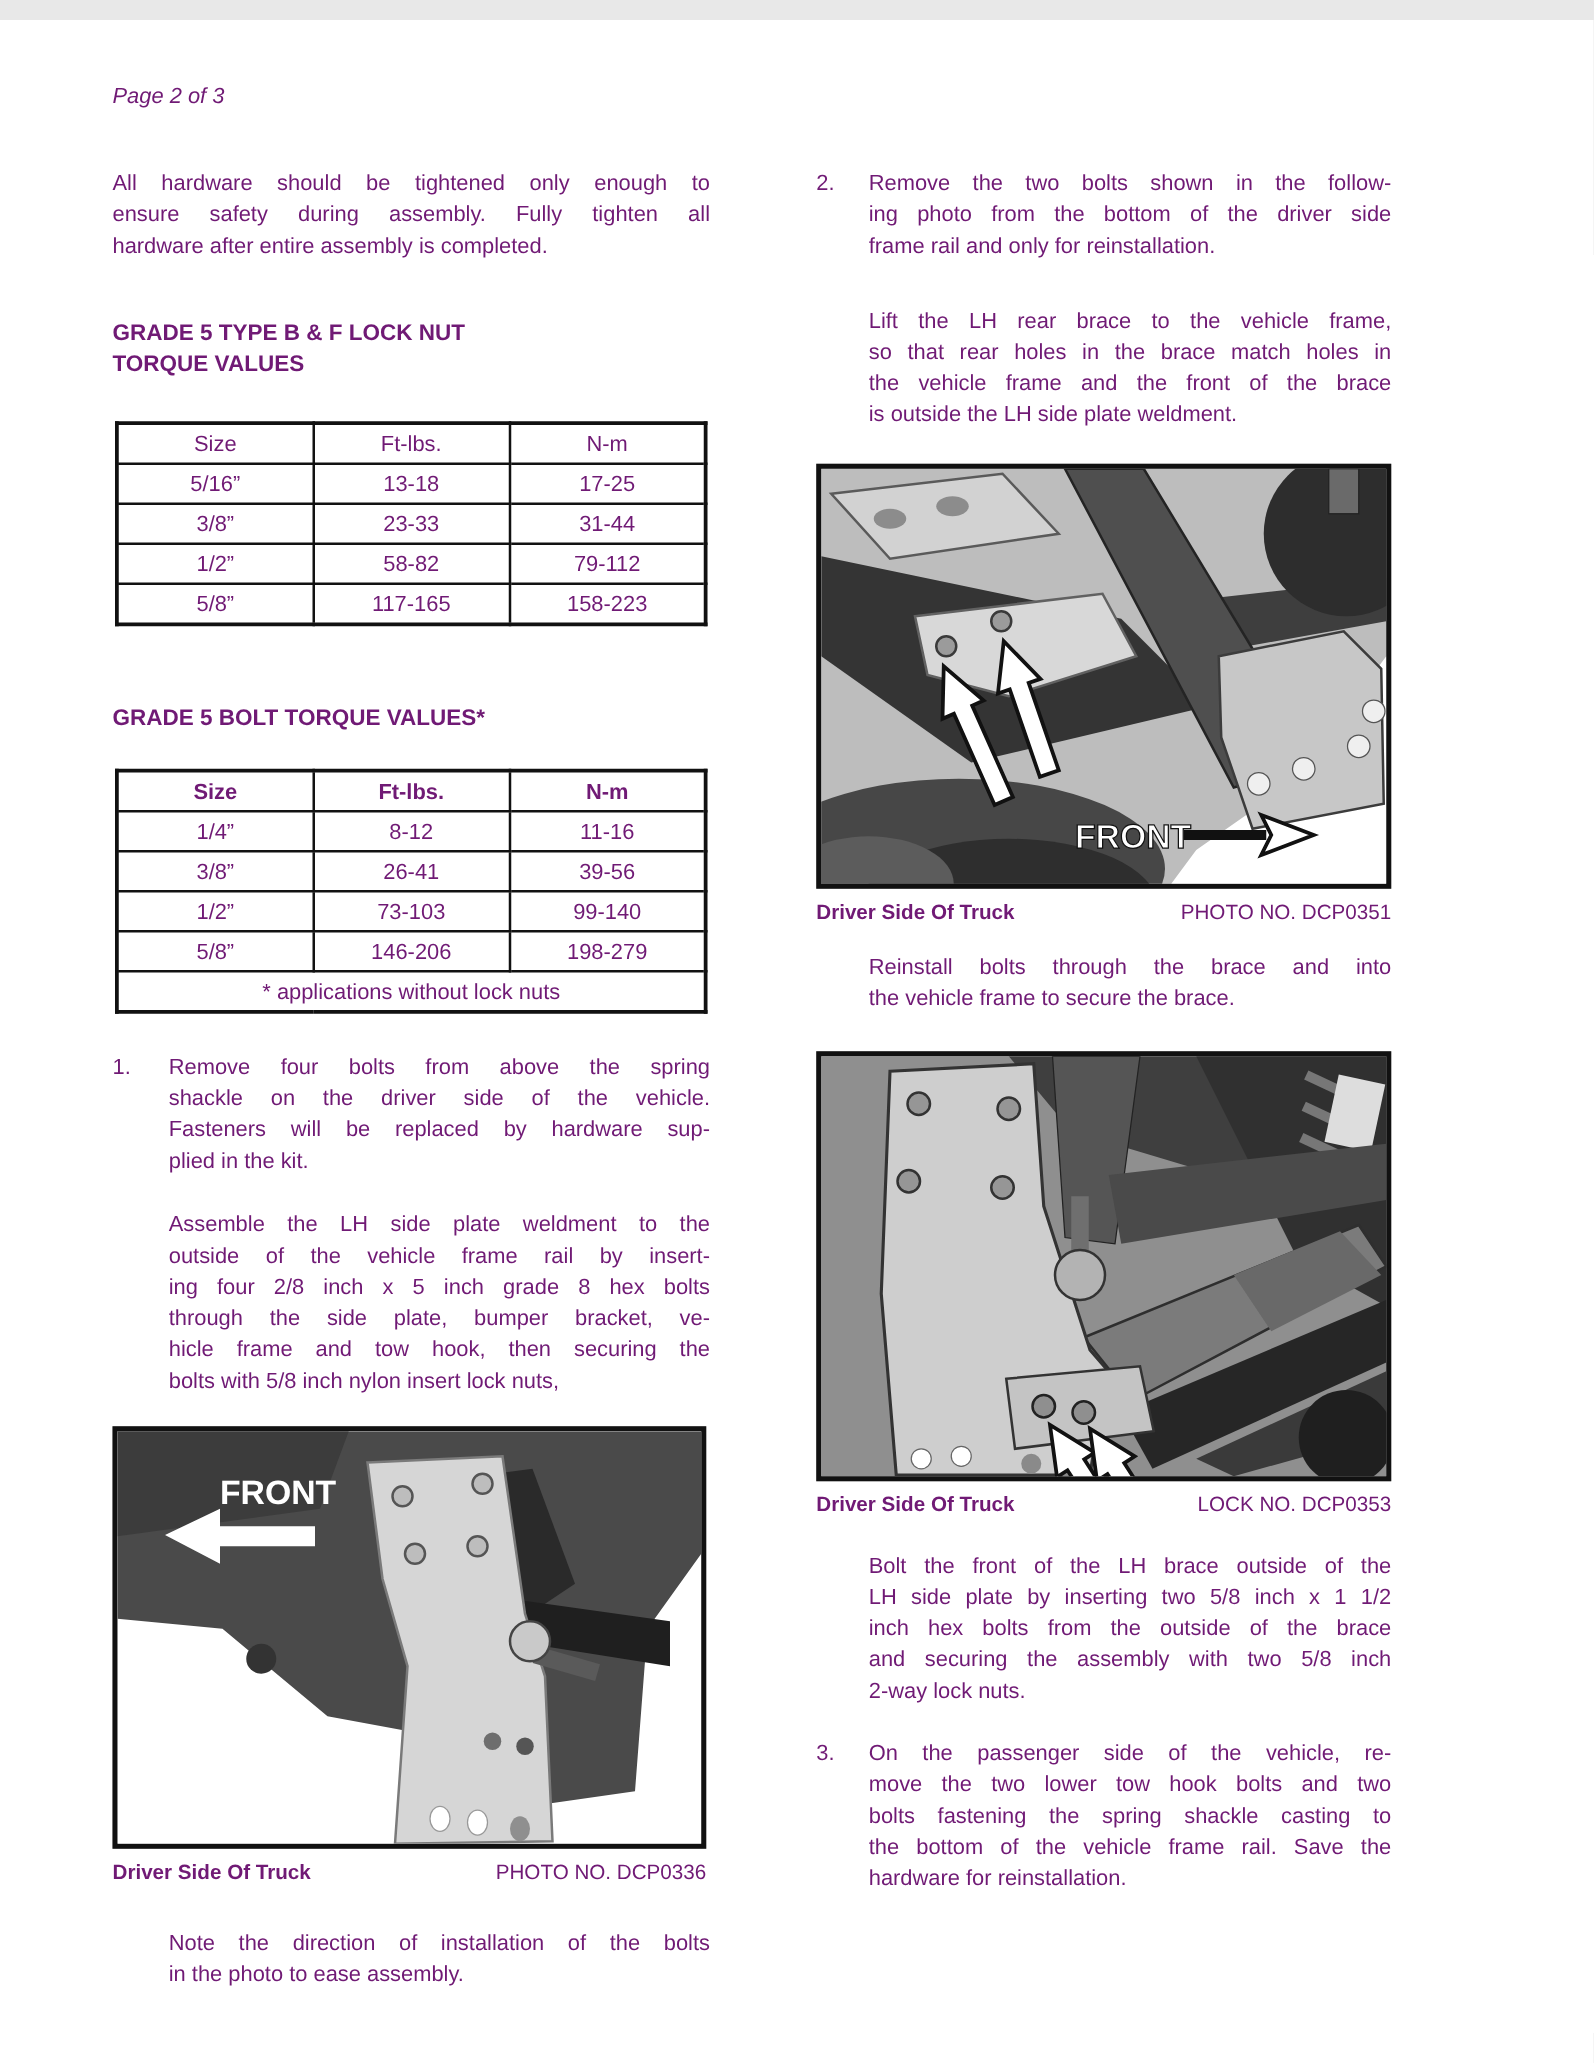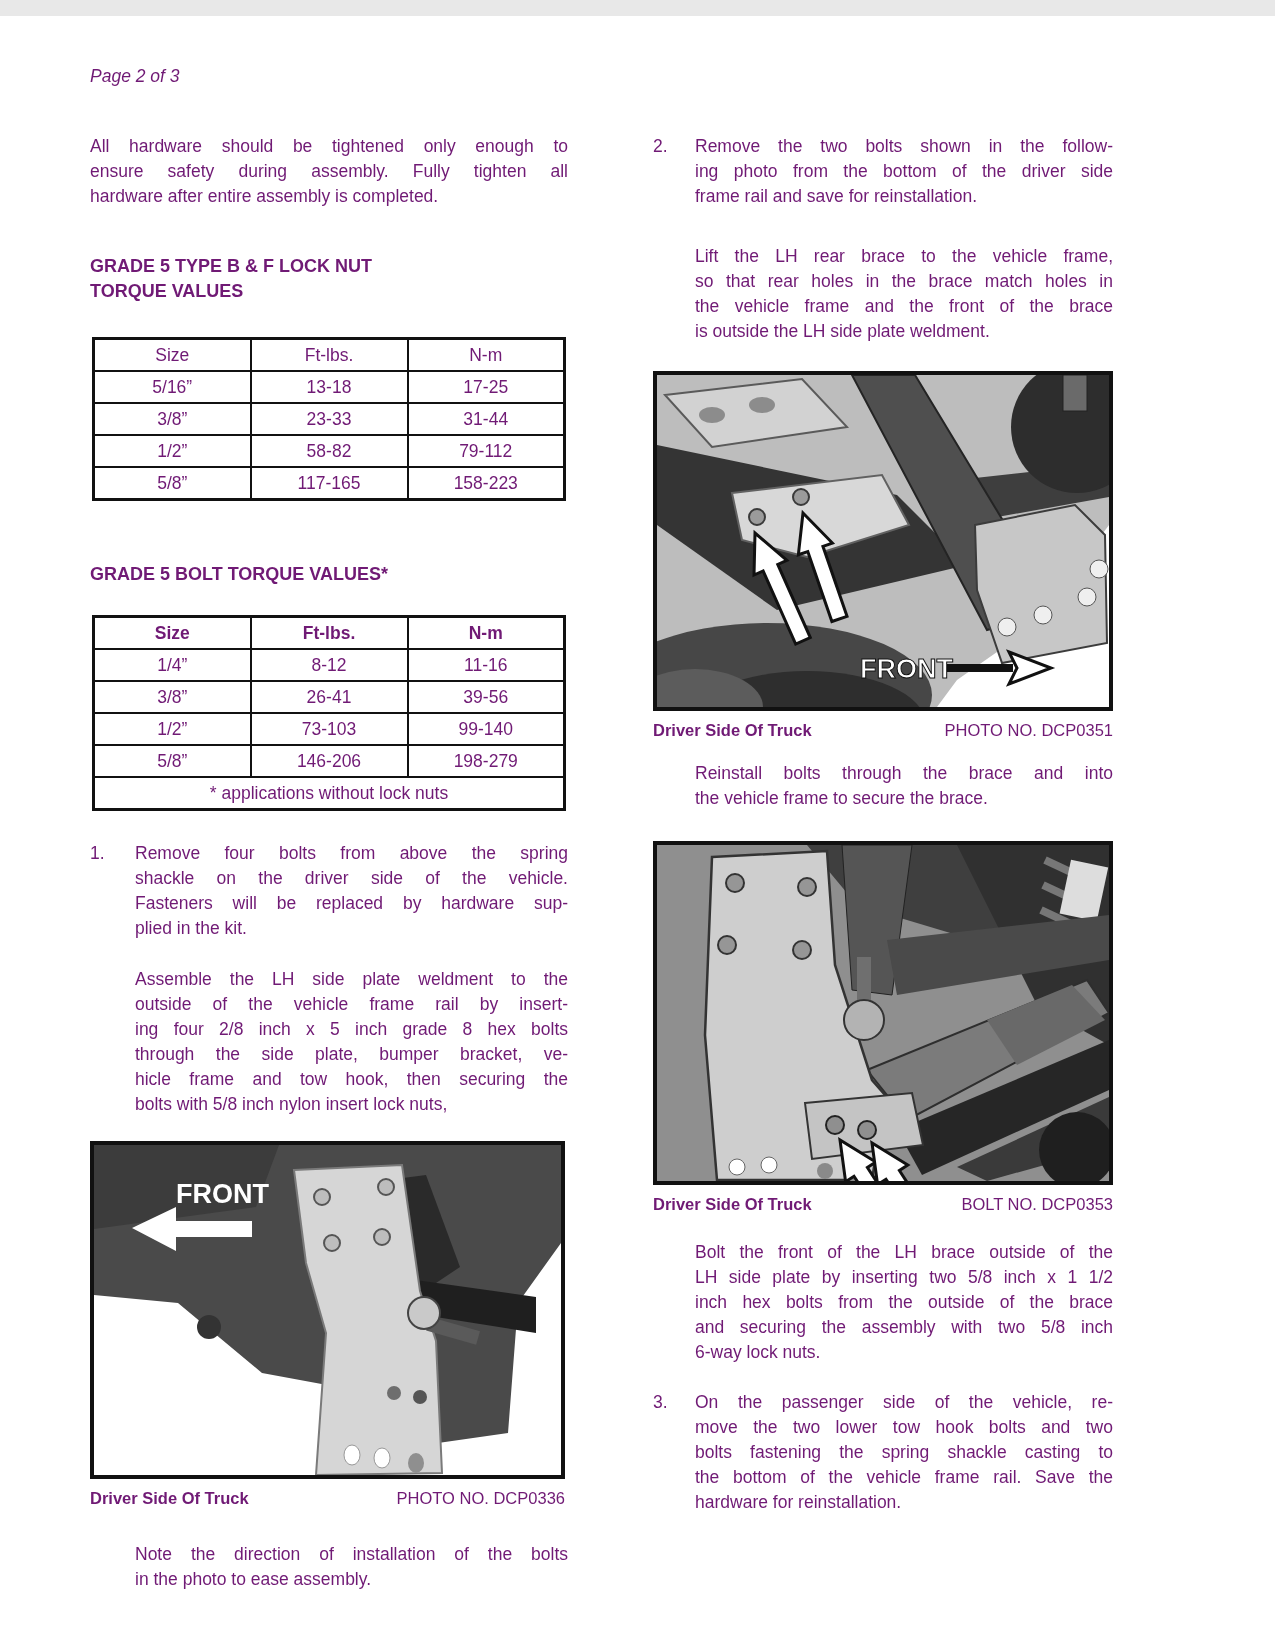--- a/index.html
+++ b/index.html
@@ -177,21 +177,21 @@
   </div>
 
   <div class="col col-right">
 
     <div class="step body-text">
       <div class="step-num">2.</div>
       <div class="step-body">
         <div>
             <div class="tline">Remove the two bolts shown in the follow-</div>
             <div class="tline">ing photo from the bottom of the driver side</div>
-            <div class="tline tline-last">frame rail and save for reinstallation.</div>
+            <div class="tline tline-last">frame rail and only for reinstallation.</div>
           </div>
         <div style="margin-top:35px;">
             <div class="tline">Lift the LH rear brace to the vehicle frame,</div>
             <div class="tline">so that rear holes in the brace match holes in</div>
             <div class="tline">the vehicle frame and the front of the brace</div>
             <div class="tline tline-last">is outside the LH side plate weldment.</div>
           </div>
       </div>
     </div>
 
@@ -264,29 +264,29 @@
       <circle cx="80" cy="322" r="8" fill="#ffffff" stroke="#666"></circle>
       <circle cx="112" cy="320" r="8" fill="#ffffff" stroke="#666"></circle>
       <circle cx="168" cy="326" r="8" fill="#8a8a8a"></circle>
       <circle cx="198" cy="330" r="8" fill="#8a8a8a"></circle>
       <polygon points="0,0 -18,38 -8,38 -8,120 8,120 8,38 18,38" transform="translate(183,295) rotate(-33)" fill="#ffffff" stroke="#111" stroke-width="3"></polygon>
       <polygon points="0,0 -18,38 -8,38 -8,125 8,125 8,38 18,38" transform="translate(215,298) rotate(-33)" fill="#ffffff" stroke="#111" stroke-width="3"></polygon>
     </svg>
 
     <div class="photo-caption" style="width:460px;">
       <span class="cap-left">Driver Side Of Truck</span>
-      <span>BOLT NO. DCP0353</span>
+      <span>LOCK NO. DCP0353</span>
     </div>
 
     <div class="body-text indent-r" style="margin-top:26px;">
         <div class="tline">Bolt the front of the LH brace outside of the</div>
         <div class="tline">LH side plate by inserting two 5/8 inch x 1 1/2</div>
         <div class="tline">inch hex bolts from the outside of the brace</div>
         <div class="tline">and securing the assembly with two 5/8 inch</div>
-        <div class="tline tline-last">6-way lock nuts.</div>
+        <div class="tline tline-last">2-way lock nuts.</div>
       </div>
 
     <div class="step body-text" style="margin-top:25px;">
       <div class="step-num">3.</div>
       <div class="step-body">
         <div>
             <div class="tline">On the passenger side of the vehicle, re-</div>
             <div class="tline">move the two lower tow hook bolts and two</div>
             <div class="tline">bolts fastening the spring shackle casting to</div>
             <div class="tline">the bottom of the vehicle frame rail. Save the</div>

